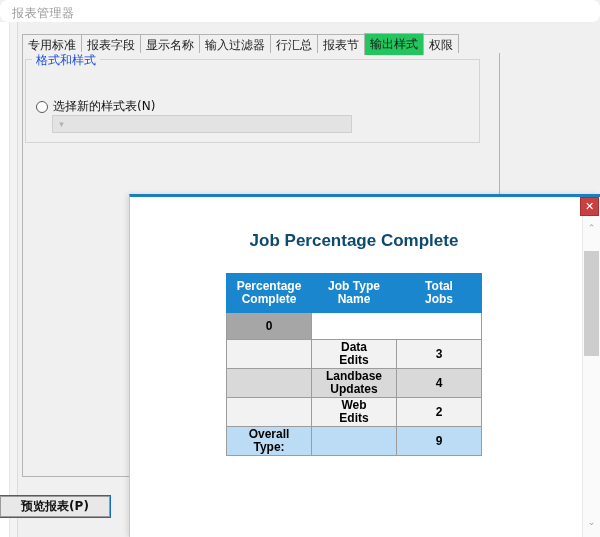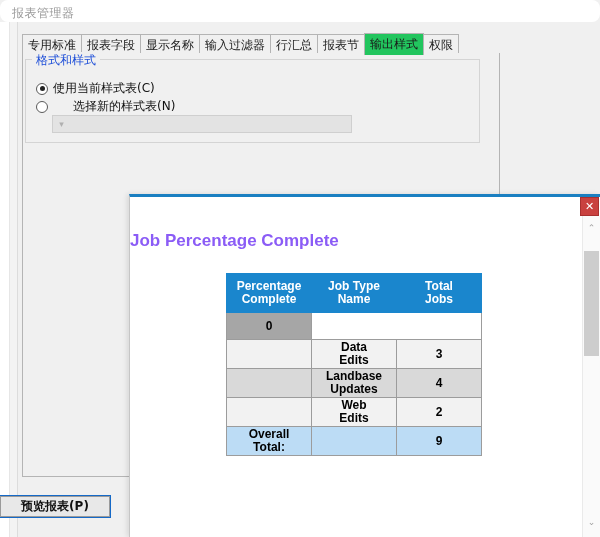--- a/index.html
+++ b/index.html
@@ -120,21 +120,21 @@
   }
   .radio-row {
     position: absolute;
     display: flex;
     align-items: center;
     font-size: 12px;
     font-family: "DejaVu Sans", sans-serif;
     color: #111;
   }
   #radio-current { left: 36px; top: 80px; }
-  #radio-new     { left: 36px; top: 98px; gap: 20px; }
+  #radio-new     { left: 36px; top: 98px; }
   .radio-mark {
     width: 12px; height: 12px;
     border-radius: 50%;
     border: 1px solid #5a5a5a;
     background: #fff;
     margin-right: 5px;
     box-sizing: border-box;
     position: relative;
     flex: none;
   }
@@ -216,21 +216,22 @@
   }
   #report-content {
     position: absolute;
     left: 0; top: 0;
     width: 448px;
     height: 340px;
     overflow: hidden;
   }
   #report-title {
     margin: 34px 0 0 0;
-    color: #8b5cf6;
+    text-align: center;
+    color: #0c4a6e;
     font-size: 17px;
     font-weight: bold;
     font-family: "Liberation Sans", sans-serif;
   }
   #report-subtitle {
     margin: 19px 0 0 0;
     text-align: center;
     color: #000;
     font-size: 14px;
     font-weight: bold;
@@ -320,24 +321,20 @@
     <div class="tab">报表节</div>
     <div class="tab active">输出样式</div>
     <div class="tab">权限</div>
   </div>
 
   <div id="tabpage"></div>
 
   <div id="groupbox"></div>
   <div id="groupbox-legend">格式和样式</div>
 
-  <div class="radio-row" id="radio-current">
-    <span class="radio-mark checked"></span>
-    <span>使用当前样式表(C)</span>
-  </div>
 
   <div class="radio-row" id="radio-new">
     <span class="radio-mark"></span>
     <span>选择新的样式表(N)</span>
   </div>
 
   <div id="style-combo">
     <span id="style-combo-arrow">▾</span>
   </div>
 
@@ -395,21 +392,21 @@
           <td class="c-name">
             <span>Web</span><br>
             <span>Edits</span>
           </td>
           <td class="c-total">2</td>
         </tr>
 
         <tr class="row-total">
           <td class="c-pct">
             <span>Overall</span><br>
-            <span>Total:</span>
+            <span>Type:</span>
           </td>
           <td class="c-name"></td>
           <td class="c-total">9</td>
         </tr>
       </tbody>
     </table>
   </div>
 
   <div id="report-scrollbar">
     <div class="sb-arrow" id="sb-up">⌃</div>

